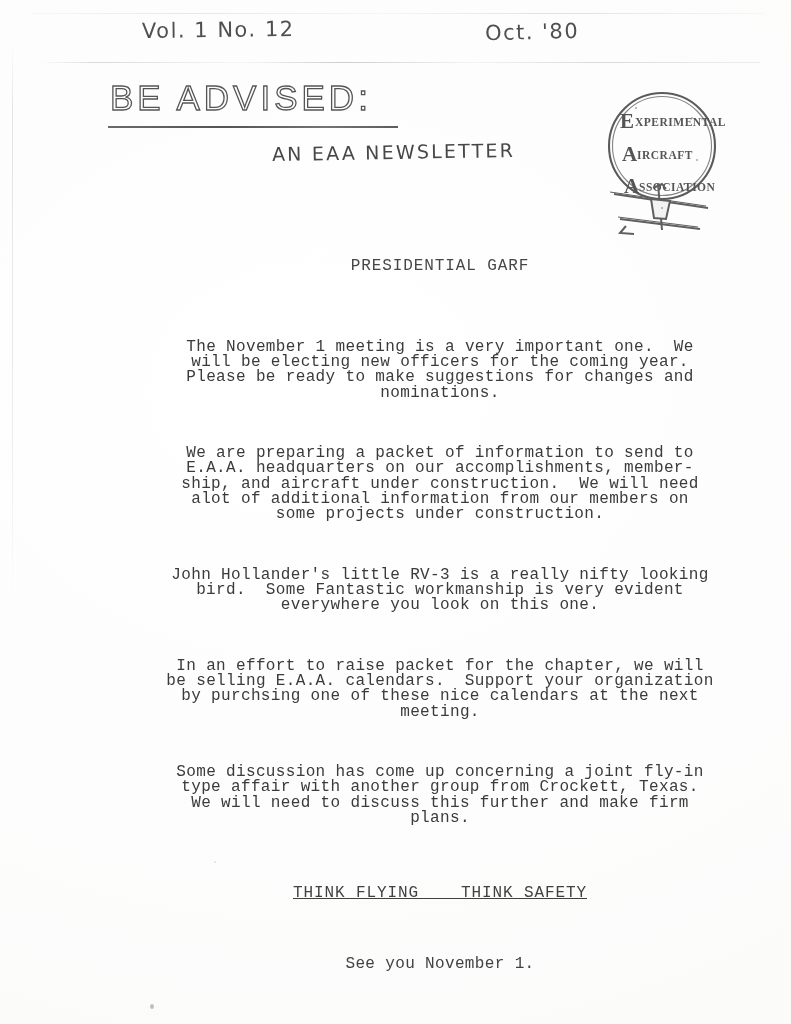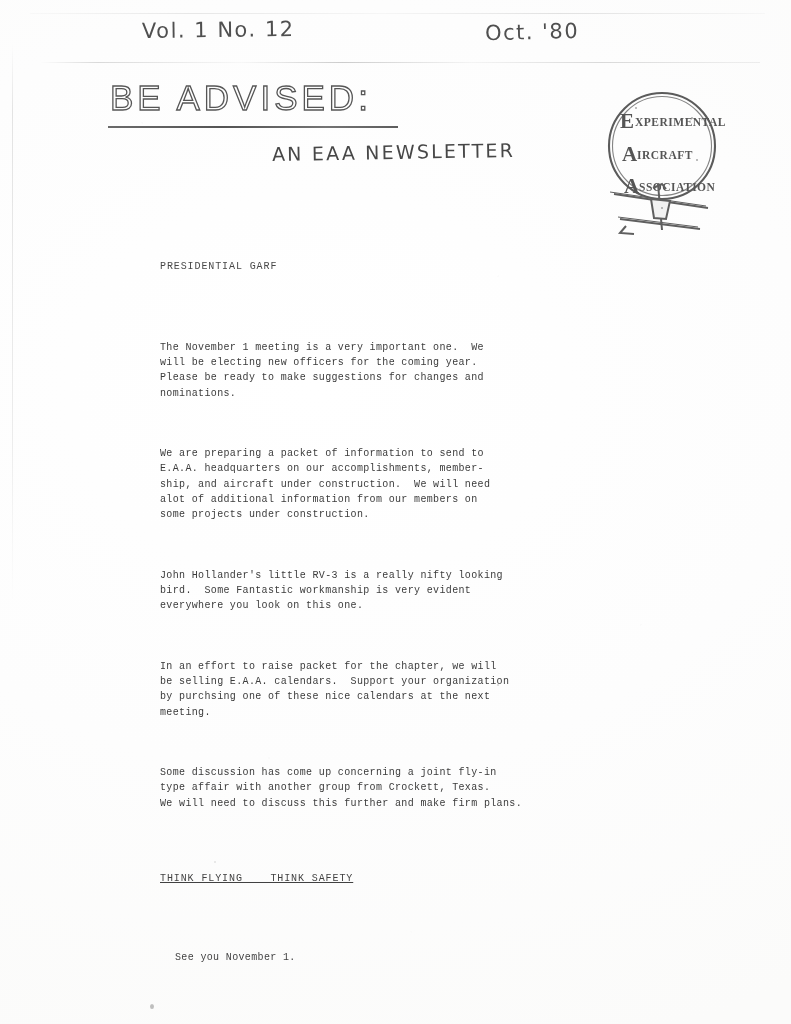--- a/index.html
+++ b/index.html
@@ -8,20 +8,21 @@
     width:791px;height:1024px;overflow:hidden;position:relative;
     font-family:"Liberation Mono","DejaVu Sans Mono",monospace;
     background:#fdfdfc;
   }
 
   
   #page{
     position:absolute;inset:0;
     background:
       radial-gradient(ellipse 900px 700px at 40% 38%, #ffffff 0%, #fdfdfd 55%, #fbfbfa 100%);
+    text-align: center;
   }
   .scan-noise{
     position:absolute;inset:0;pointer-events:none;
     background-image:
       radial-gradient(circle at 18% 12%, rgba(0,0,0,.020) 0 1px, transparent 1px),
       radial-gradient(circle at 63% 27%, rgba(0,0,0,.016) 0 1px, transparent 1px),
       radial-gradient(circle at 81% 61%, rgba(0,0,0,.015) 0 1px, transparent 1px),
       radial-gradient(circle at 34% 74%, rgba(0,0,0,.014) 0 1px, transparent 1px),
       radial-gradient(circle at 52% 91%, rgba(0,0,0,.012) 0 1px, transparent 1px);
     opacity:.8;
@@ -82,28 +83,28 @@
     opacity:.86;white-space:nowrap;
   }
 
   
   #eaa-logo{position:absolute;left:596px;top:88px;width:132px;height:150px;opacity:.78;}
   #eaa-logo svg{display:block;}
 
   
   #body-text{
     position:absolute;left:160px;top:228px;width:560px;
-    font-size:10px;line-height:15.3px;color:#2d2d2d;
+    font-size:16px;line-height:15.3px;color:#2d2d2d;
     letter-spacing:.35px;
     white-space:pre-wrap;
   }
   .para{margin:0 0 14.5px 0;white-space:pre-wrap;opacity:.93;}
   #section-heading{margin:0 0 20px 0;letter-spacing:.9px;opacity:.88;}
   #signoff-line{margin:0 0 18px 0;letter-spacing:.9px;opacity:.9;text-decoration:underline;}
-  #closing-line{margin:15px;opacity:.9;}
+  #closing-line{margin:7px;opacity:.9;}
 </style>
 </head>
 <body>
 
 <div id="page">
 
   <div class="scan-noise"></div>
   <div class="edge-line-left"></div>
   <div class="edge-line-top"></div>
   <div class="edge-line-mid"></div>

